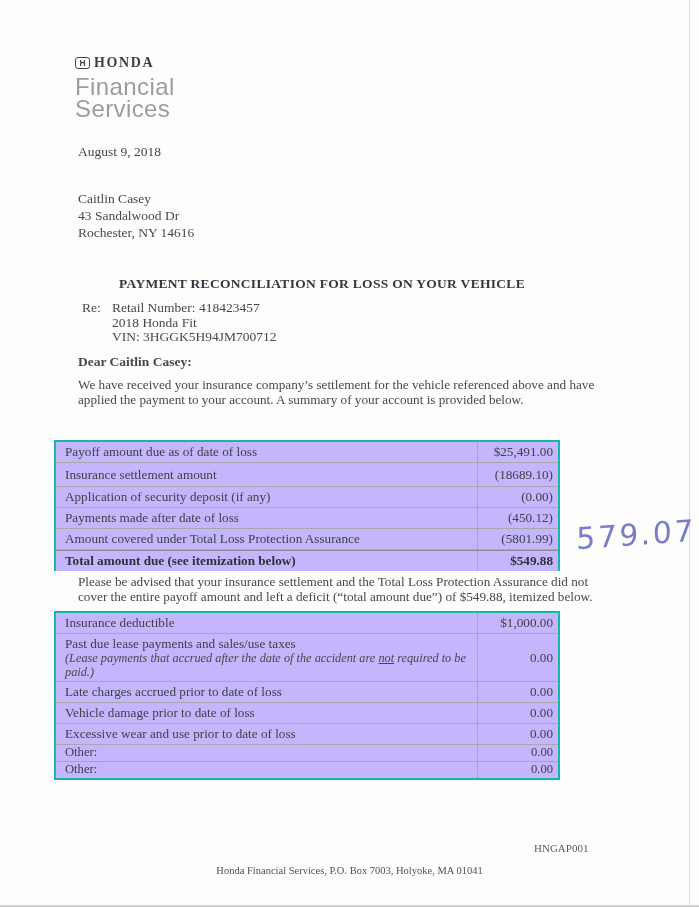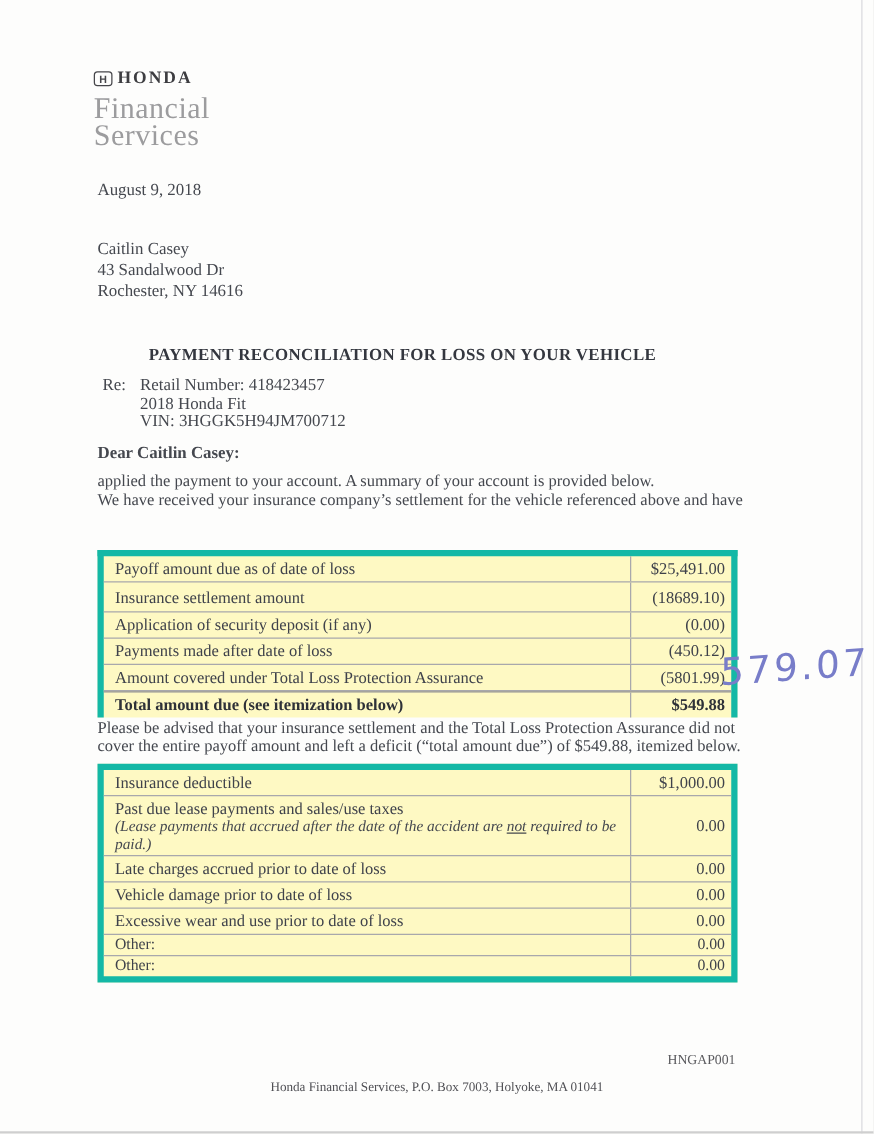--- a/index.html
+++ b/index.html
@@ -24,21 +24,21 @@
     border:1.5px solid #46464a;border-radius:3px;
     font-family:"Liberation Sans",sans-serif;font-size:8.5px;font-weight:bold;
     text-align:center;color:#46464a;margin-right:4px;
   }
   .wordmark{
     font-family:"Liberation Serif",serif;font-weight:bold;
     font-size:14px;letter-spacing:1.6px;color:#3d3d41;
   }
   .fin-svc{
     position:absolute;left:75px;top:76px;
-    font-family:Liberation Serif, serif;
+    font-family:Liberation Sans, sans-serif;
     font-size:24px;line-height:22px;color:#9c9c9e;letter-spacing:0.4px;
   }
 
   .date-line{position:absolute;left:78px;top:144px;font-size:13.5px;}
 
   .recipient{position:absolute;left:78px;top:190px;font-size:13.5px;line-height:17px;}
 
   .doc-title{
     position:absolute;left:0;right:55px;top:276px;text-align:center;
     font-size:13.5px;font-weight:bold;color:#34373f;letter-spacing:0.3px;
@@ -54,23 +54,23 @@
   .para-1{top:377px;width:540px;}
   .para-2{top:574px;width:545px;}
 
   .section-heading{
     position:absolute;left:0;right:105px;top:416px;text-align:center;
     font-size:13.5px;font-weight:bold;color:#34373f;
   }
 
   
   .acct-table{
-    position:absolute;left:78px;width:502px;
-    border:5px solid #14b8a6;
-    background:#fef9c3;
+    position:absolute;left:54px;width:502px;
+    border:2px solid #14b8a6;
+    background:#c4b5fd;
     font-size:13.2px;color:#3f424b;
   }
   .t-summary{top:440px;}
   .t-itemize{top:611px;}
   .t-row{display:flex;border-bottom:1px solid #a8a8ac;align-items:center;}
   .t-row:last-child{border-bottom:none;}
   .t-label{flex:1;padding:2px 6px 2px 9px;}
   .t-value{width:73px;border-left:1px solid #a8a8ac;text-align:center;padding:2px 5px 2px 2px;align-self:stretch;display:flex;align-items:center;justify-content:flex-end;}
   .r-h22{min-height:19px;}
   .r-h25{min-height:23px;gap:35px;}
@@ -128,22 +128,22 @@
     <div class="re-lines">
       <div>Retail Number: 418423457</div>
       <div>2018 Honda Fit</div>
       <div>VIN: 3HGGK5H94JM700712</div>
     </div>
   </div>
 
   <div class="salutation">Dear Caitlin Casey:</div>
 
   <div class="para para-1">
+    <div>We have received your insurance company’s settlement for the vehicle referenced above and have</div>
     <div>applied the payment to your account. A summary of your account is provided below.</div>
-    <div>We have received your insurance company’s settlement for the vehicle referenced above and have</div>
   </div>
 
 
   <div class="acct-table t-summary">
     <div class="t-row r-h22">
       <div class="t-label">Payoff amount due as of date of loss</div>
       <div class="t-value">$25,491.00</div>
     </div>
     <div class="t-row r-h25">
       <div class="t-label">Insurance settlement amount</div>

